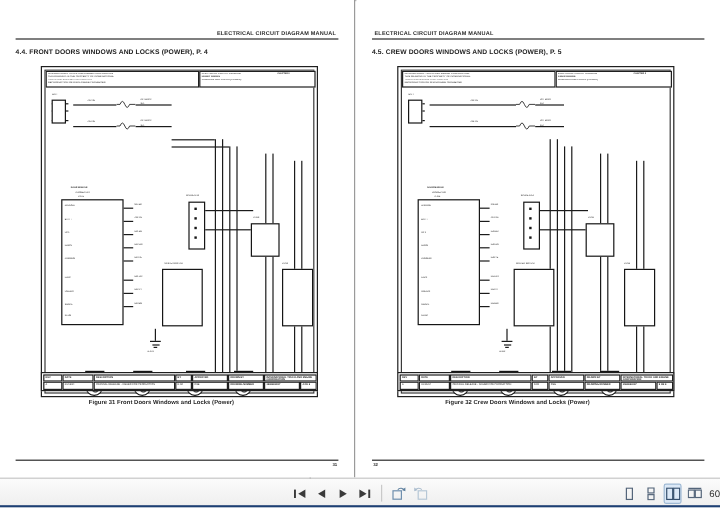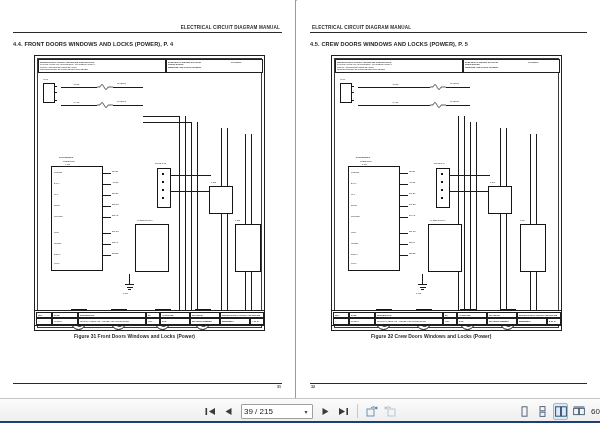--- a/index.html
+++ b/index.html
@@ -519,24 +519,20 @@
           <path d="M10 1 L10 8 L4 4.5 Z" fill="#3a3a3a"></path>
         </svg>
       </div>
 
       <div class="tbtn" title="Previous page">
         <svg width="9" height="9" viewBox="0 0 9 9">
           <path d="M7.5 1 L7.5 8 L1.5 4.5 Z" fill="#3a3a3a"></path>
         </svg>
       </div>
 
-      <div class="pagefield">
-        <input type="text" value="39 / 215" style="">
-        <div class="pf-caret">▾</div>
-      </div>
 
       <div class="tbtn" title="Next page">
         <svg width="9" height="9" viewBox="0 0 9 9">
           <path d="M1.5 1 L1.5 8 L7.5 4.5 Z" fill="#3a3a3a"></path>
         </svg>
       </div>
 
       <div class="tbtn" title="Last page">
         <svg width="11" height="9" viewBox="0 0 11 9">
           <path d="M1 1 L1 8 L7 4.5 Z" fill="#3a3a3a"></path>

